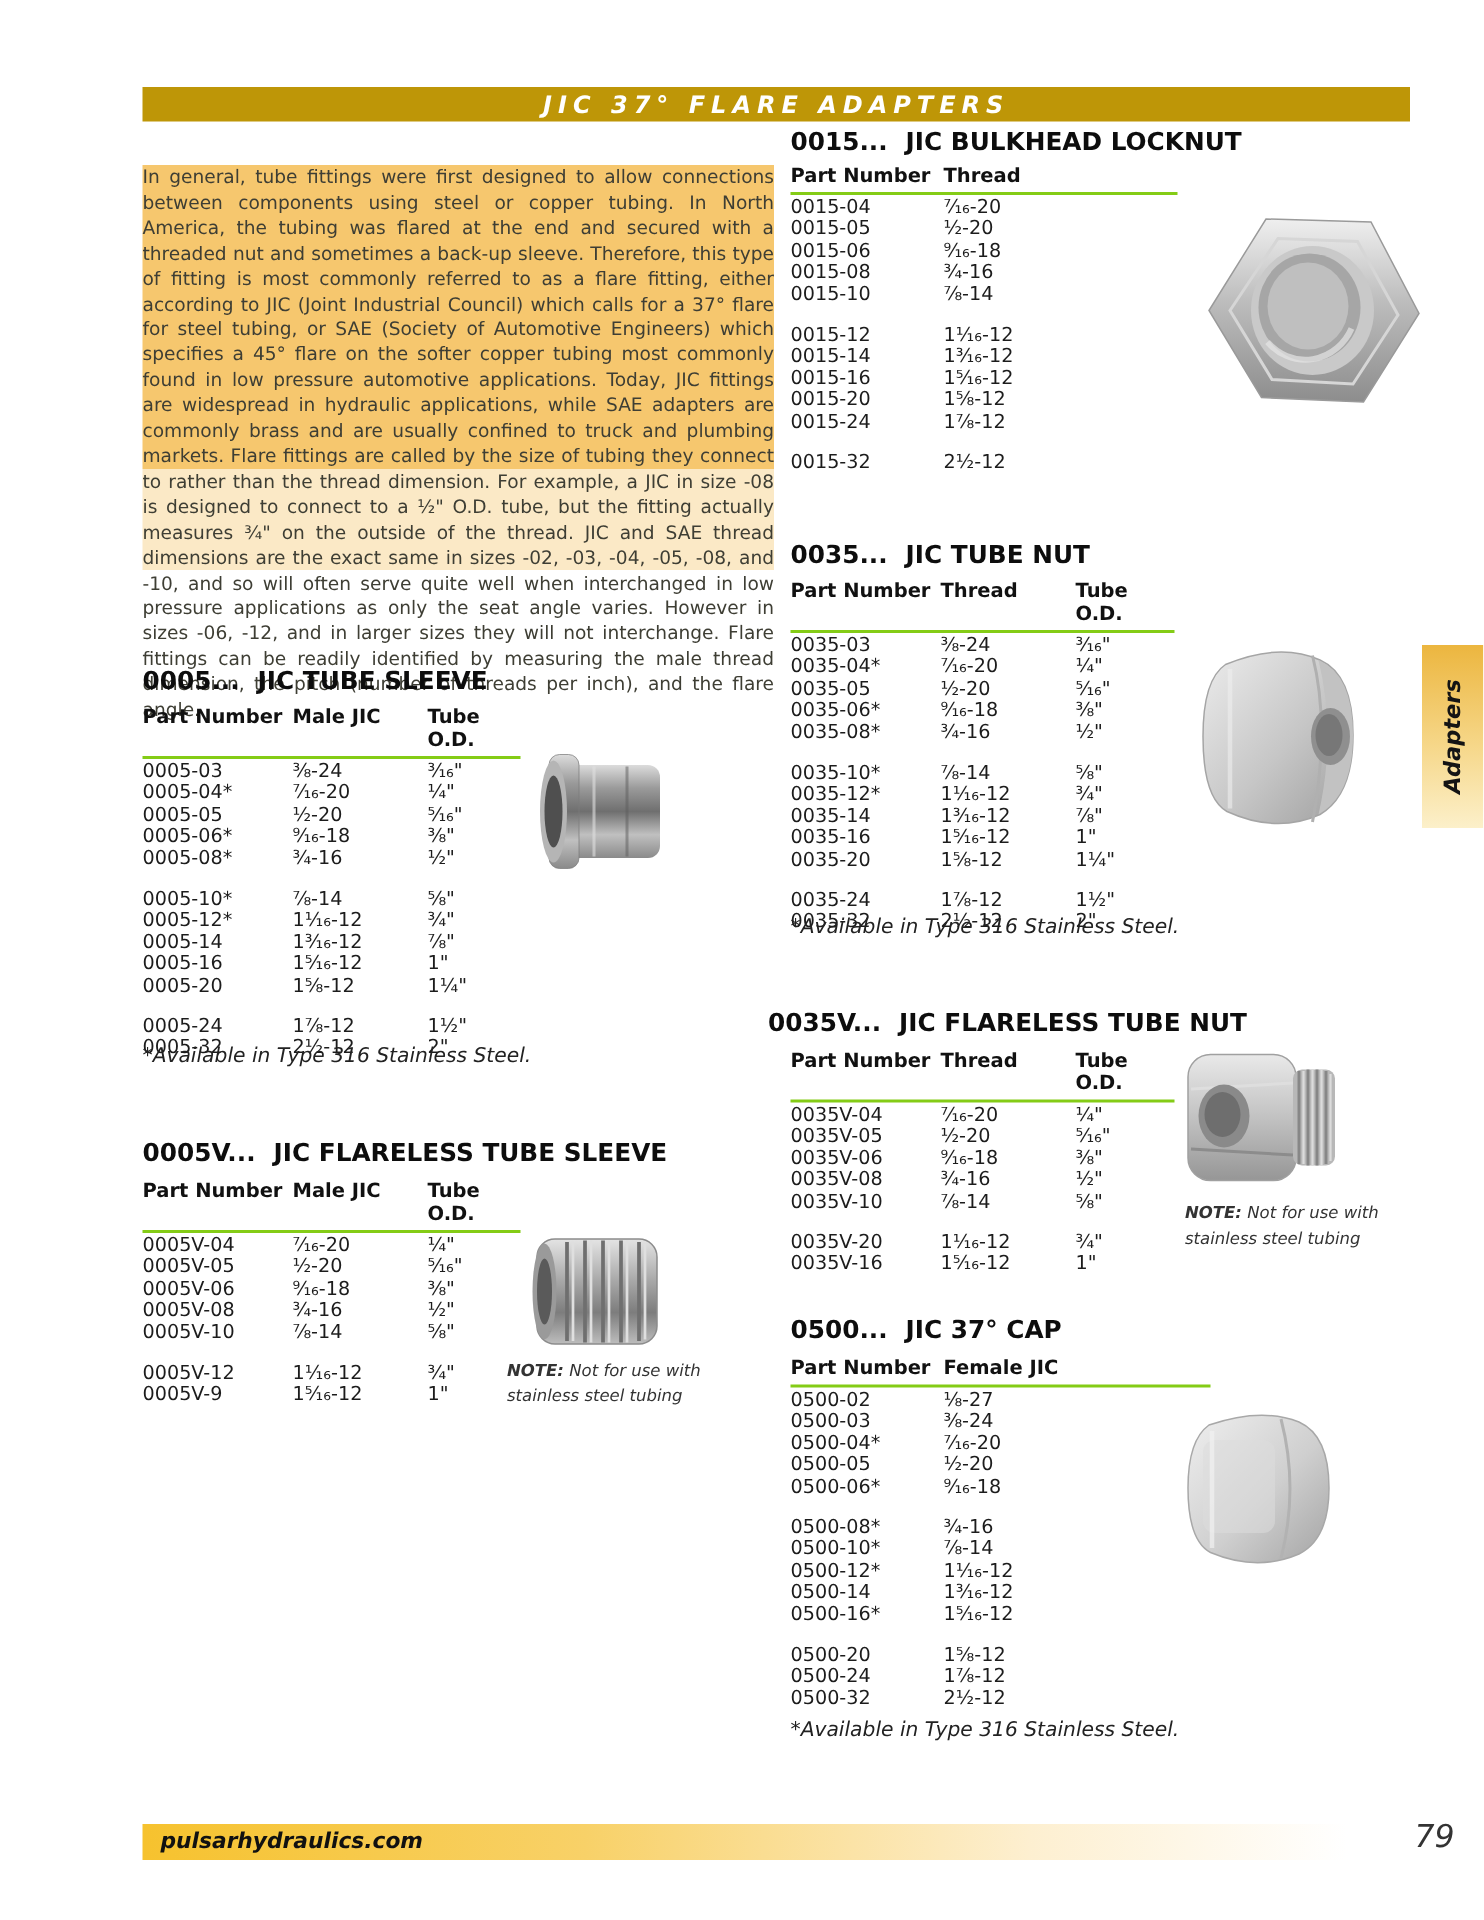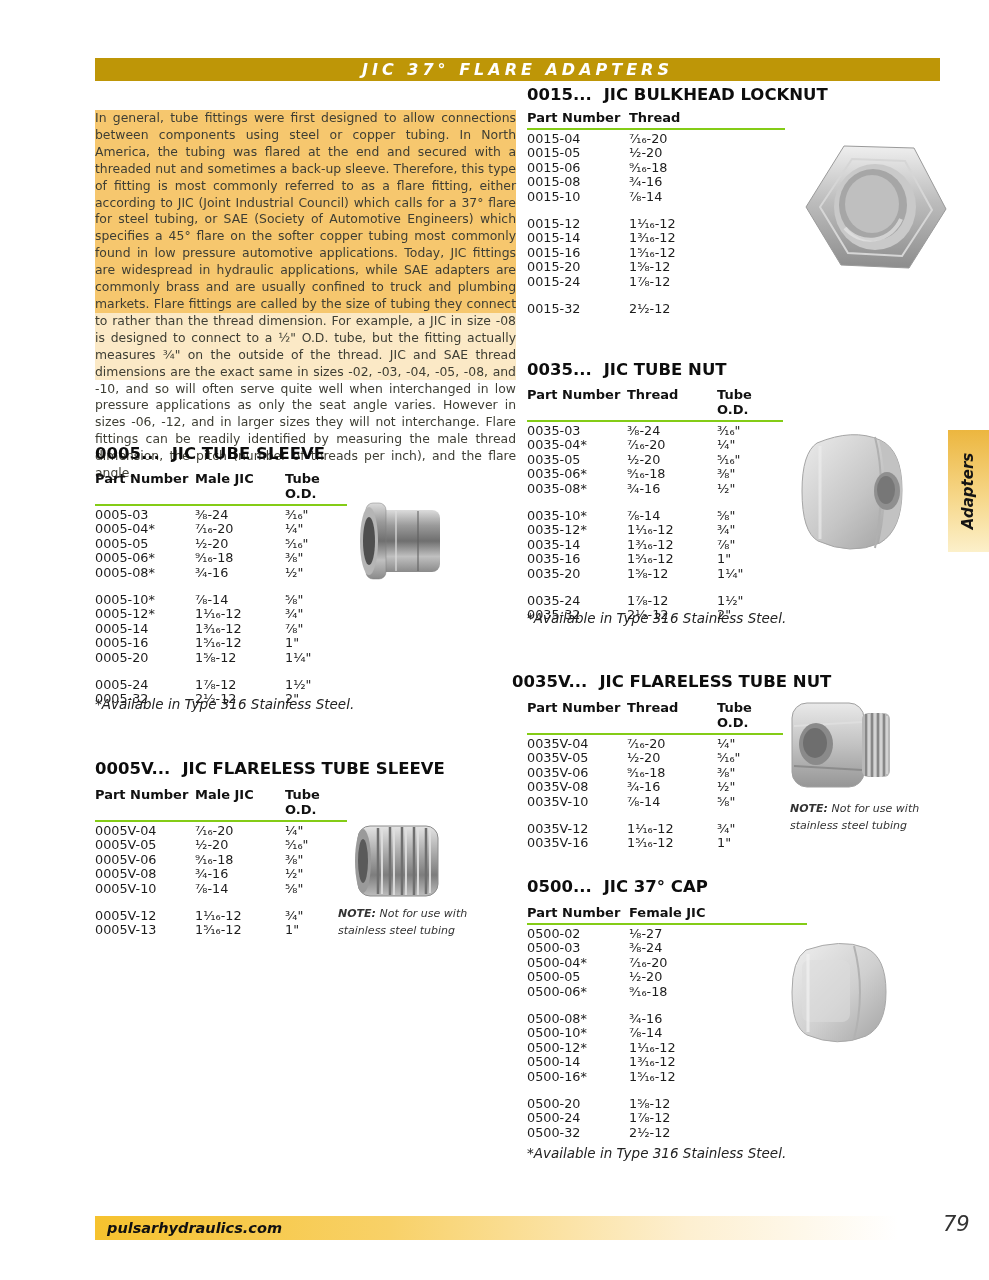--- a/index.html
+++ b/index.html
@@ -200,21 +200,21 @@
           <span class="tcell">⁷⁄₈-14</span>
           <span class="tcell">⁵⁄₈"</span>
         </div>
         <div class="tgap"></div>
         <div class="trow">
           <span class="tcell">0005V-12</span>
           <span class="tcell">1¹⁄₁₆-12</span>
           <span class="tcell">³⁄₄"</span>
         </div>
         <div class="trow">
-          <span class="tcell">0005V-13</span>
+          <span class="tcell">0005V-9</span>
           <span class="tcell">1⁵⁄₁₆-12</span>
           <span class="tcell">1"</span>
         </div>
       </div>
   </div>
   <div class="note n0005v">
     <b>NOTE:</b>
     <span>Not for use with stainless steel tubing</span>
   </div>
 
@@ -382,21 +382,21 @@
           <span class="tcell">³⁄₄-16</span>
           <span class="tcell">¹⁄₂"</span>
         </div>
         <div class="trow">
           <span class="tcell">0035V-10</span>
           <span class="tcell">⁷⁄₈-14</span>
           <span class="tcell">⁵⁄₈"</span>
         </div>
         <div class="tgap"></div>
         <div class="trow">
-          <span class="tcell">0035V-12</span>
+          <span class="tcell">0035V-20</span>
           <span class="tcell">1¹⁄₁₆-12</span>
           <span class="tcell">³⁄₄"</span>
         </div>
         <div class="trow">
           <span class="tcell">0035V-16</span>
           <span class="tcell">1⁵⁄₁₆-12</span>
           <span class="tcell">1"</span>
         </div>
       </div>
   </div>

